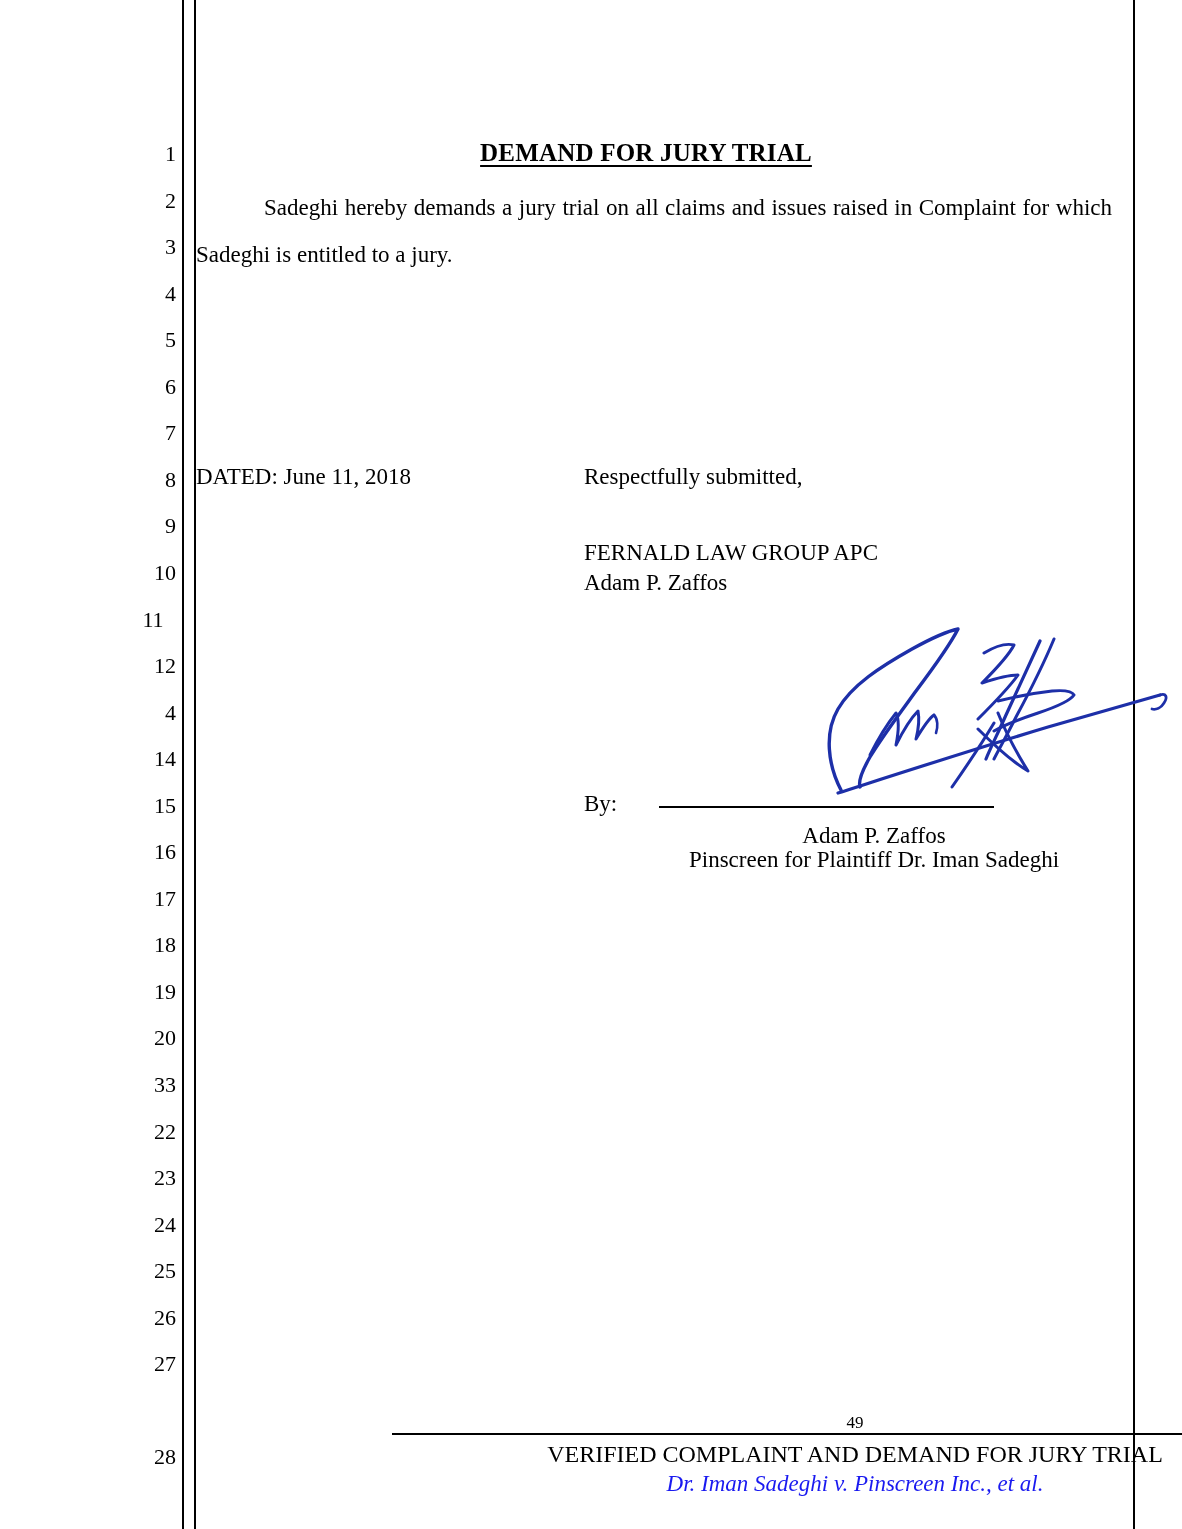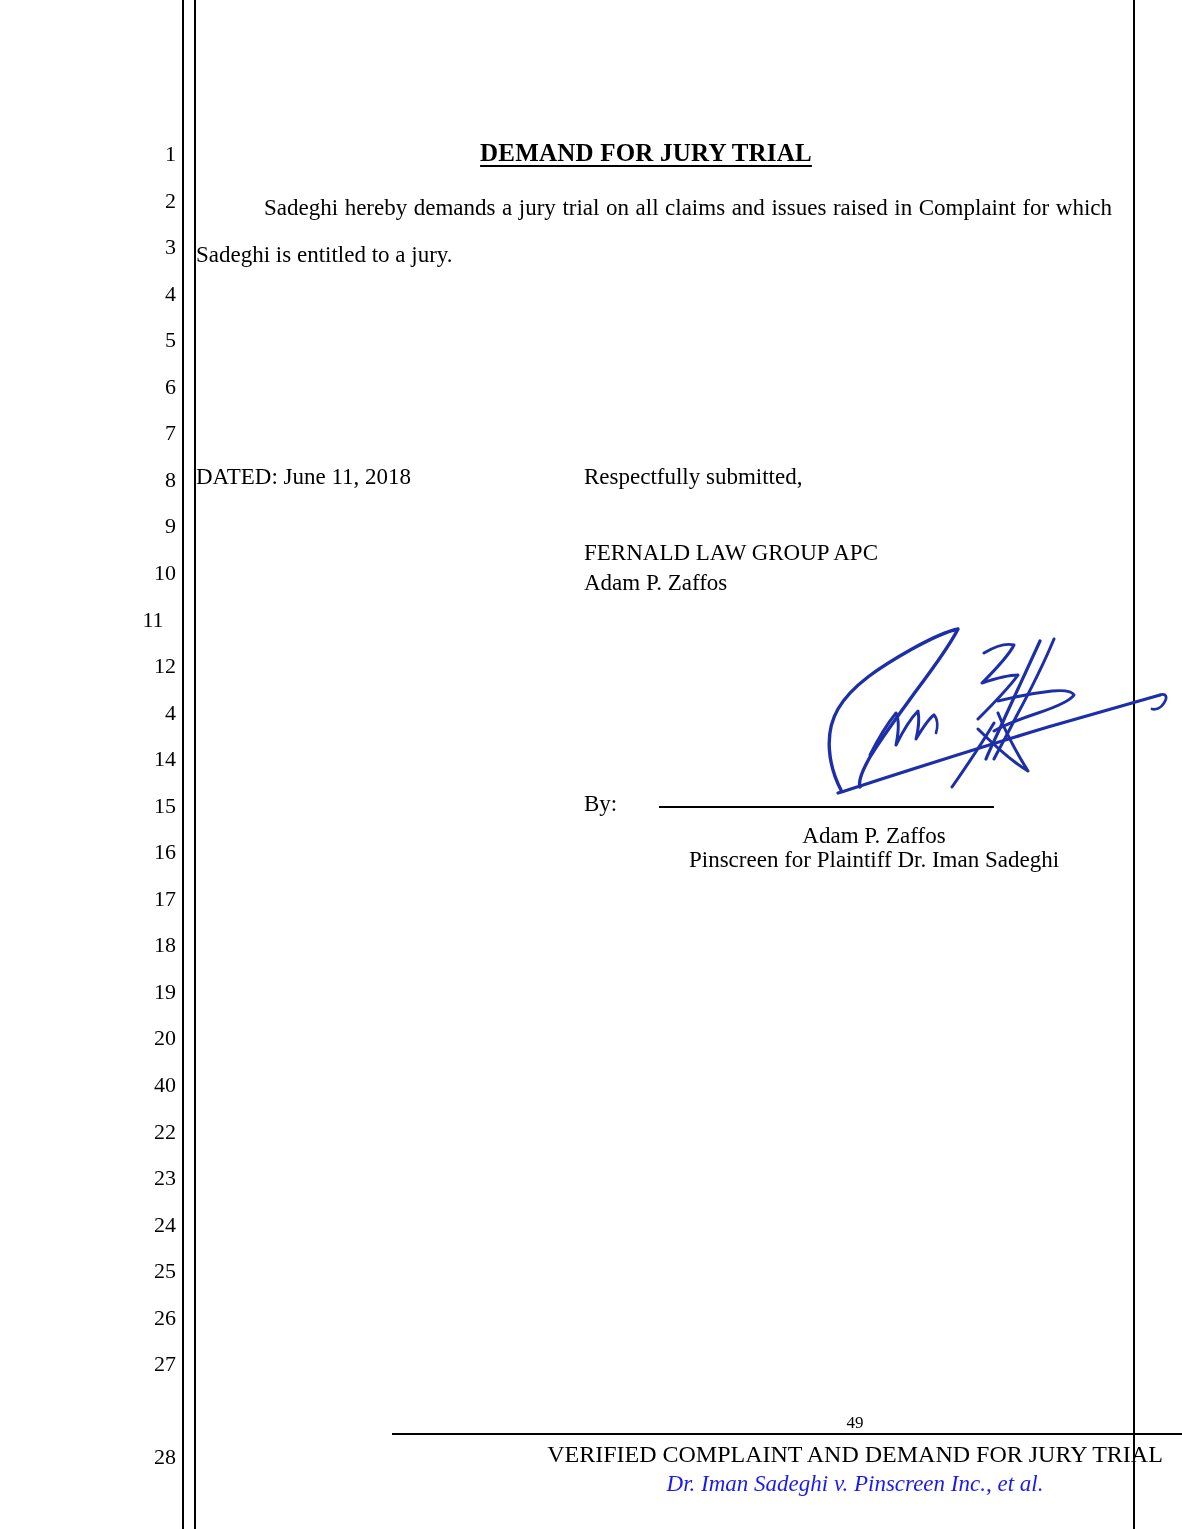--- a/index.html
+++ b/index.html
@@ -226,21 +226,21 @@
       <div class="line-number" style="top: 608.5px; text-align: center;">11</div>
       <div class="line-number" style="top: 655.05px;">12</div>
       <div class="line-number" style="top: 701.6px;">4</div>
       <div class="line-number" style="top: 748.15px;">14</div>
       <div class="line-number" style="top: 794.7px;">15</div>
       <div class="line-number" style="top: 841.25px;">16</div>
       <div class="line-number" style="top: 887.8px;">17</div>
       <div class="line-number" style="top: 934.35px;">18</div>
       <div class="line-number" style="top: 980.9px;">19</div>
       <div class="line-number" style="top: 1027.45px;">20</div>
-      <div class="line-number" style="top: 1074px;">40</div>
+      <div class="line-number" style="top: 1074px;">33</div>
       <div class="line-number" style="top: 1120.55px;">22</div>
       <div class="line-number" style="top: 1167.1px;">23</div>
       <div class="line-number" style="top: 1213.65px;">24</div>
       <div class="line-number" style="top: 1260.2px;">25</div>
       <div class="line-number" style="top: 1306.75px;">26</div>
       <div class="line-number" style="top: 1353.3px;">27</div>
       <div class="line-number" style="top: 1399.85px; margin-top: 46px;">28</div>
     </div>
 
   <div id="body-col">

